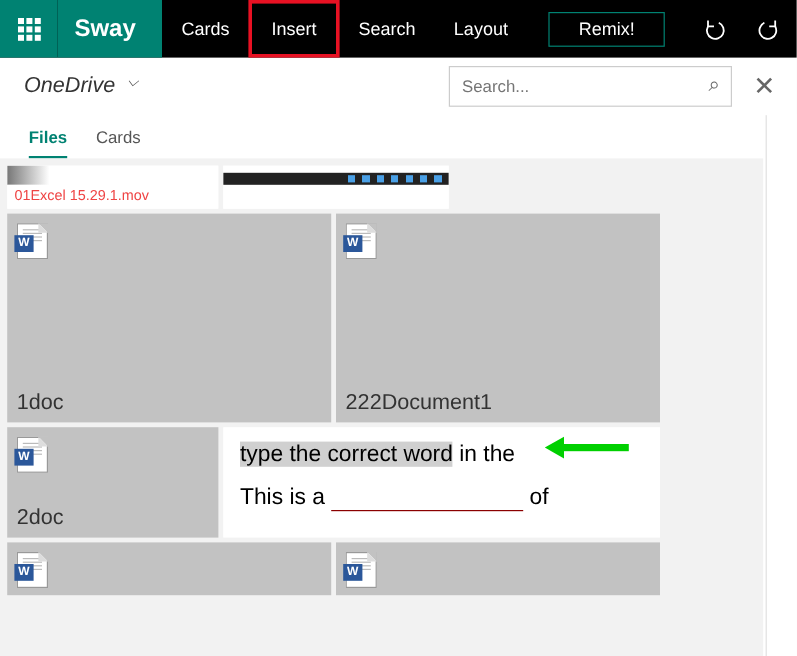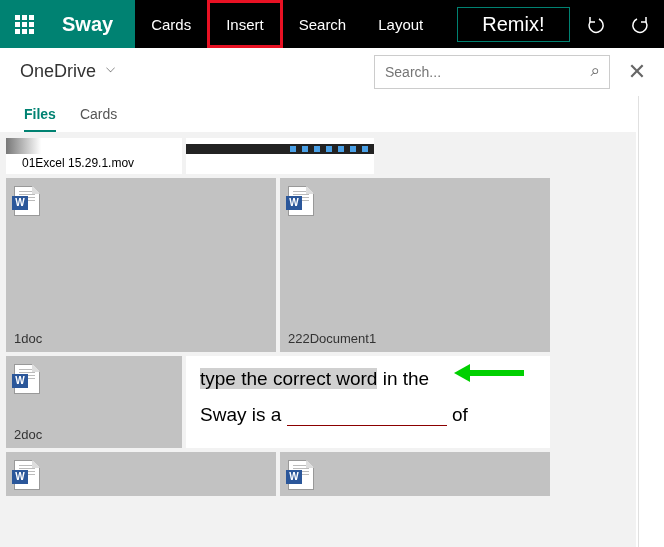--- a/index.html
+++ b/index.html
@@ -7,26 +7,26 @@
 
   .topbar { height: 48px; background: #000; display: flex; align-items: stretch; }
   .waffle { width: 48px; background: #008272; display: flex; align-items: center; justify-content: center; }
   .waffle-grid { display: grid; grid-template-columns: repeat(3,5px); grid-template-rows: repeat(3,5px); gap: 2px; }
   .waffle-grid span { background: #fff; width: 5px; height: 5px; }
   .brand { background: #008272; color: #fff; display: flex; align-items: center; padding: 0 22px 0 14px; font-size: 20px; font-weight: 700; }
   .tabs { display: flex; align-items: stretch; }
   .tab { color: #fff; font-size: 15px; display: flex; align-items: center; padding: 0 16px; cursor: pointer; }
   .tab.highlight { border: 3px solid #e81123; }
   .remix-wrap { display: flex; align-items: center; margin-left: 18px; }
-  .remix { border: 1px solid #008272; color: #fff; padding: 5px 24px; font-size: 20px; background: transparent; cursor: pointer; }
+  .remix { border: 1px solid #008272; color: #fff; padding: 5px 24px; font-size: 15px; background: transparent; cursor: pointer; }
   .topright { margin-left: auto; display: flex; align-items: center; }
   .histbtn { width: 46px; height: 48px; display: flex; align-items: center; justify-content: center; color: #fff; cursor: pointer; }
 
   .subbar { height: 48px; display: flex; align-items: center; border-bottom: 1px solid #fff; }
-  .crumb { display: flex; align-items: flex-start; padding-left: 20px; font-size: 18px; color: #333; cursor: pointer; }
+  .crumb { display: flex; align-items: flex-start; padding-left: 20px; font-size: 18px; color: #333; cursor: pointer; font-style: italic; }
   .crumb .chev { margin-left: 10px; font-size: 12px; color: #555; }
   .searchwrap { margin-left: auto; position: relative; width: 236px; }
   .searchwrap input { width: 100%; height: 34px; border: 1px solid #ccc; padding: 0 36px 0 10px; font-size: 14px; color: #666; }
   .searchwrap .sicon { position: absolute; right: 10px; top: 6px; font-size: 17px; color: #666; }
   .closex { width: 54px; display: flex; align-items: center; justify-content: center; font-size: 22px; color: #666; cursor: pointer; }
 
   .viewtabs { display: flex; gap: 24px; padding: 10px 0 0 24px; height: 36px; align-items: flex-start; }
   .vtab { font-size: 14px; color: #555; padding-bottom: 8px; cursor: pointer; }
   .vtab.active { color: #008272; border-bottom: 2px solid #008272; font-weight: bold; }
 
@@ -34,24 +34,24 @@
 
   .rightrail { position: absolute; top: 96px; right: 0; width: 26px; bottom: 0; border-left: 1px solid #e0e0e0; background: #fff; }
 
   .row { display: flex; gap: 4px; margin-bottom: 4px; }
   .tile { background: #fff; overflow: hidden; position: relative; }
   .vidtile { height: 36px; display: flex; flex-direction: column; }
   .vidtile .prev { flex: 1; background: linear-gradient(to right, #777 0%, #fff 20%, #fff 100%); height: 14px; }
   .vidtile.center .prev { background: #fff; position: relative; }
   .vidtile.center .taskbar { position: absolute; bottom: 0; left: 0; right: 0; height: 10px; background: #222; }
   .vidtile.center .taskbar::after { content: ""; position: absolute; right: 4px; top: 2px; width: 80px; height: 6px; background: repeating-linear-gradient(to right, #4aa0e6 0 6px, #222 6px 12px); }
-  .vidtile .lab { height: 20px; font-size: 12px; padding: 2px 6px; color: #000000; background: #fff; white-space: nowrap; overflow: hidden; margin-left: 10px; }
+  .vidtile .lab { height: 20px; font-size: 12px; padding: 2px 6px; color: #ef4444; background: #fff; white-space: nowrap; overflow: hidden; }
 
   .doctile { background: #c2c2c2; position: relative; }
-  .doctile .lab { position: absolute; left: 8px; bottom: 6px; font-size: 13px; color: #333; }
+  .doctile .lab { position: absolute; left: 8px; bottom: 6px; font-size: 18px; color: #333; }
   .wicon { position: absolute; left: 8px; top: 8px; width: 26px; height: 30px; }
   .wicon .page { position: absolute; inset: 0; background: #fff; border: 1px solid #999; }
   .wicon .page::before { content: ""; position: absolute; right: -1px; top: -1px; border-style: solid; border-width: 0 8px 8px 0; border-color: transparent #c2c2c2 transparent transparent; }
   .wicon .page::after { content: ""; position: absolute; right: -1px; top: -1px; width: 0; height: 0; border-style: solid; border-width: 8px 0 0 8px; border-color: transparent transparent transparent #ddd; }
   .wicon .lines { position: absolute; left: 4px; right: 4px; top: 4px; }
   .wicon .lines span { display: block; height: 1px; background: #bbb; margin-bottom: 2px; }
   .wicon .badge { position: absolute; left: -2px; top: 10px; width: 16px; height: 14px; background: #2b579a; color: #fff; font-size: 10px; font-weight: bold; text-align: center; line-height: 14px; font-family: Arial; }
 
   .imgtile { background: #fff; position: relative; }
   .imgtile .content { padding: 12px 14px; font-size: 19px; }
@@ -182,21 +182,21 @@
               <span></span>
             </div>
           </div>
         <div class="badge">W</div>
       </div>
       <div class="lab">2doc</div>
     </div>
     <div class="tile imgtile" style="width:364px;height:92px">
       <div class="content">
         <div><span class="hl">type the correct word</span><span> in the</span></div>
-        <div style="margin-top:14px"><span>Sway is a </span><span class="underline"></span> <span>of</span></div>
+        <div style="margin-top:14px"><span>This is a </span><span class="underline"></span> <span>of</span></div>
       </div>
       <div class="arrow">
         <div class="arrow-line"></div>
           <div class="arrow-head"></div>
       </div>
     </div>
   </div>
 
   <div class="row">
     <div class="tile doctile" style="width:270px;height:44px">

